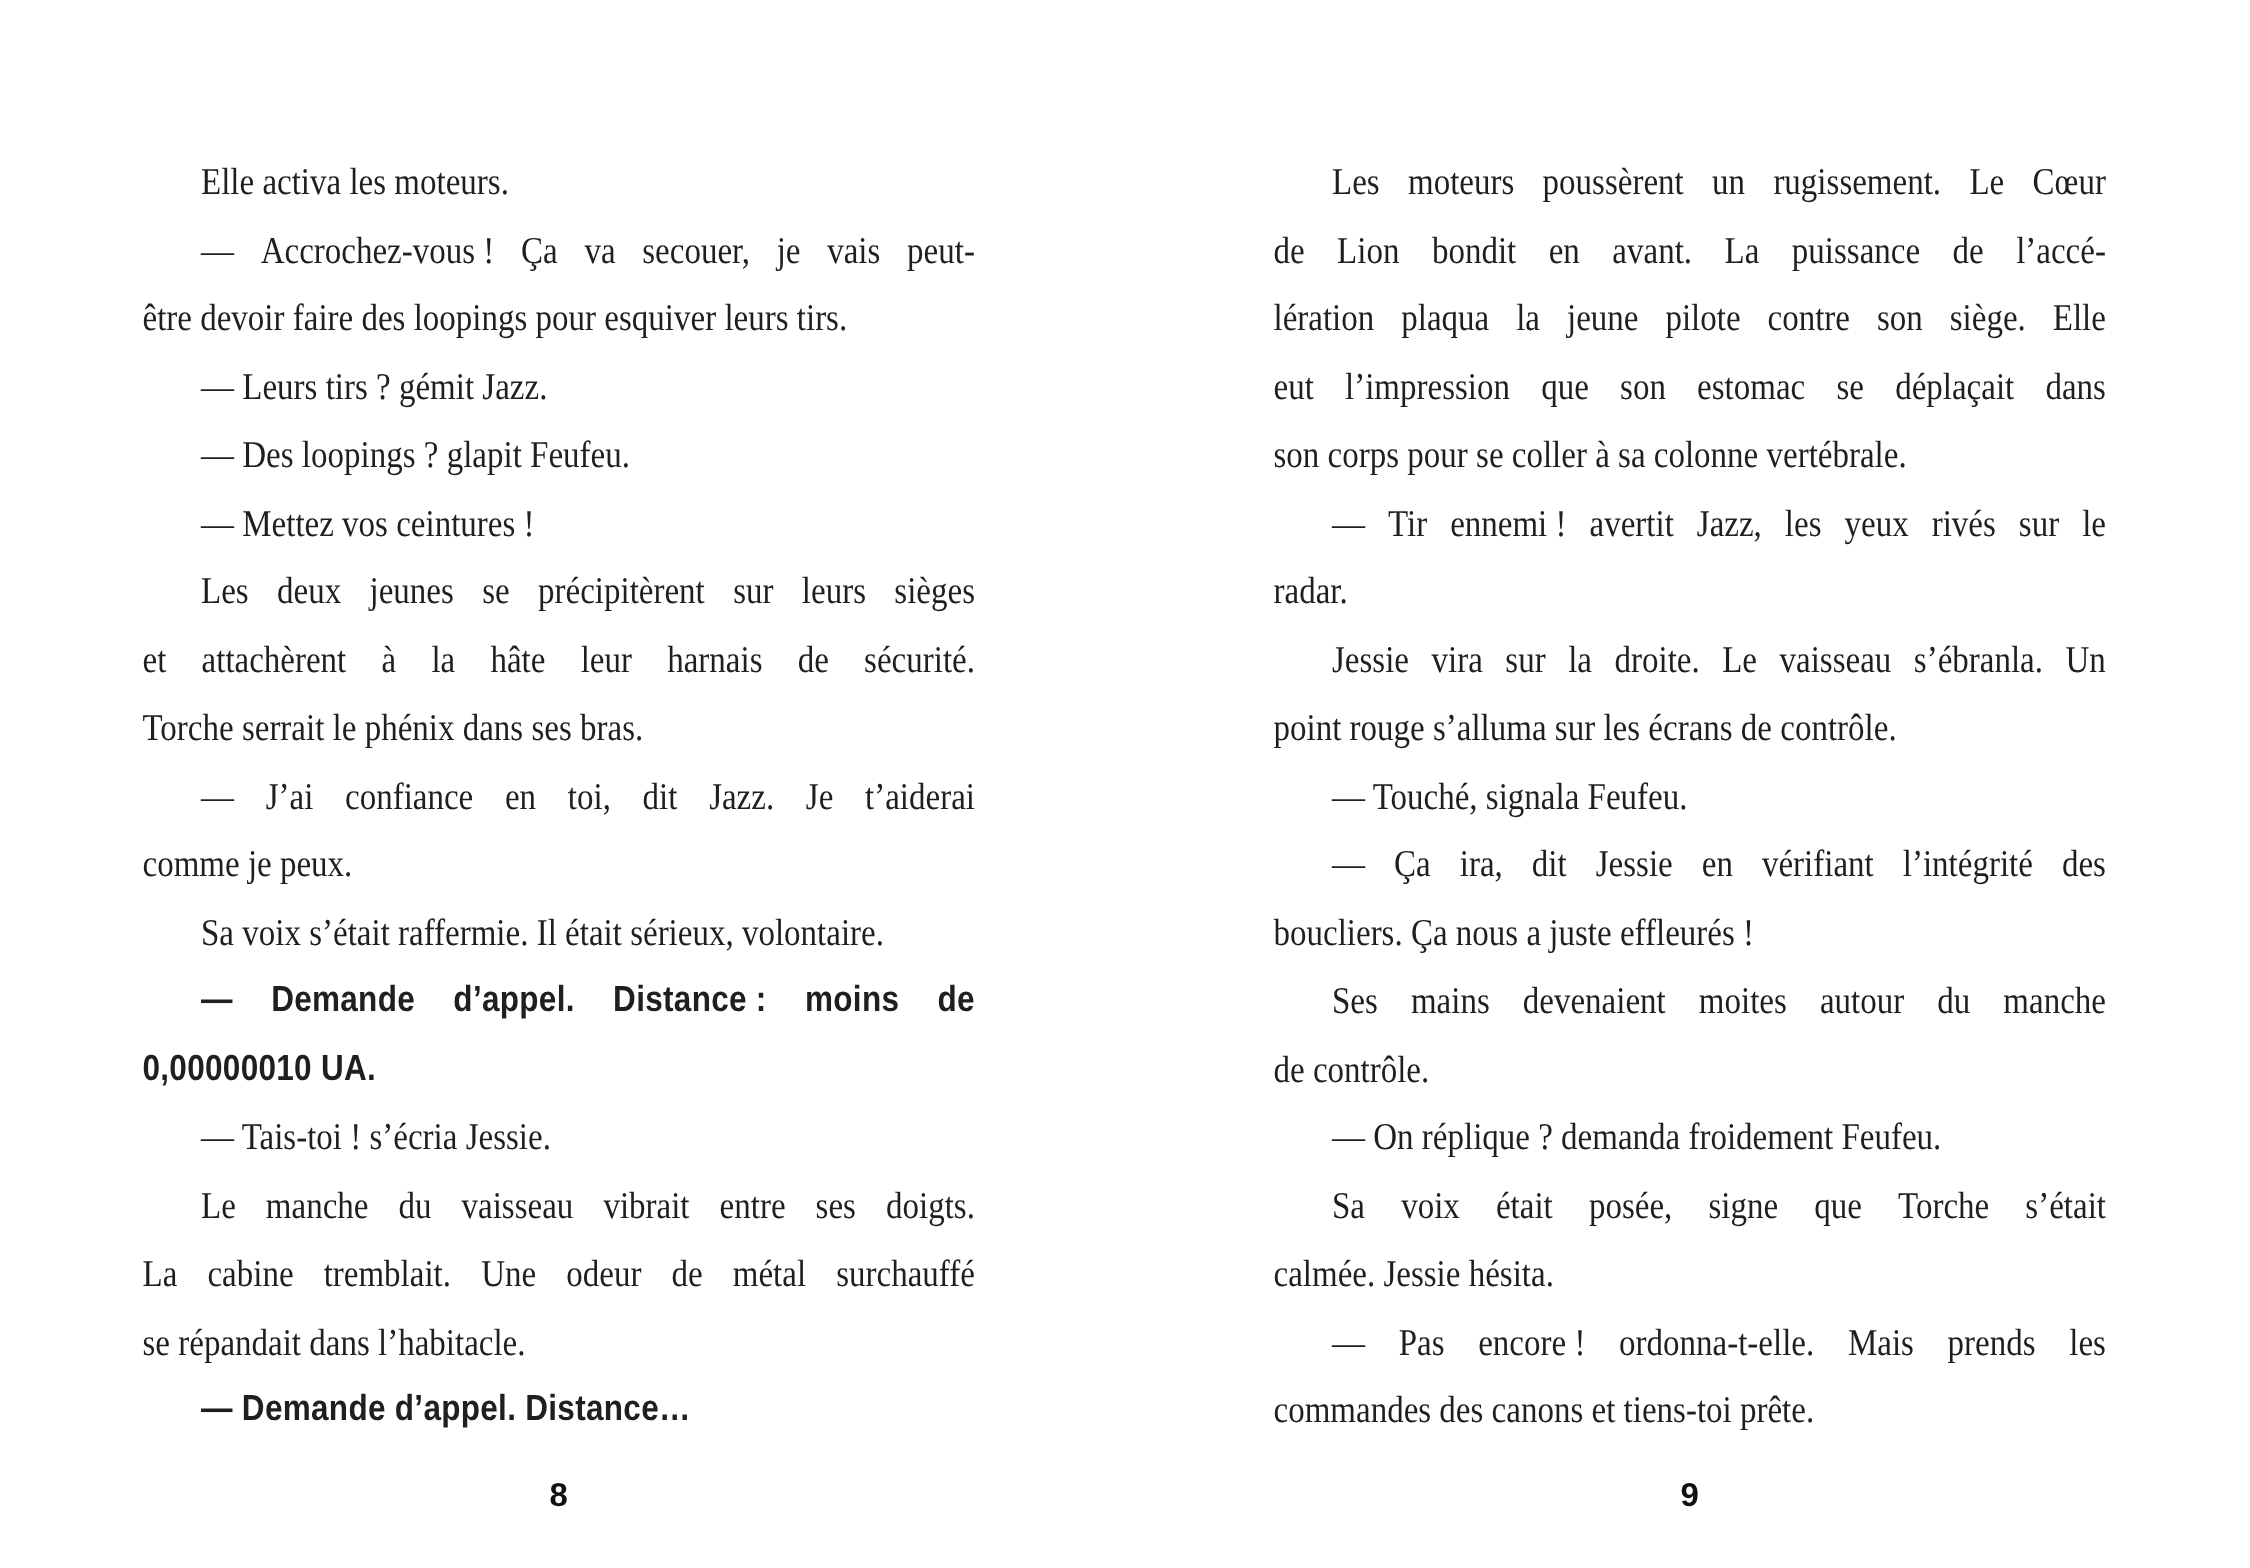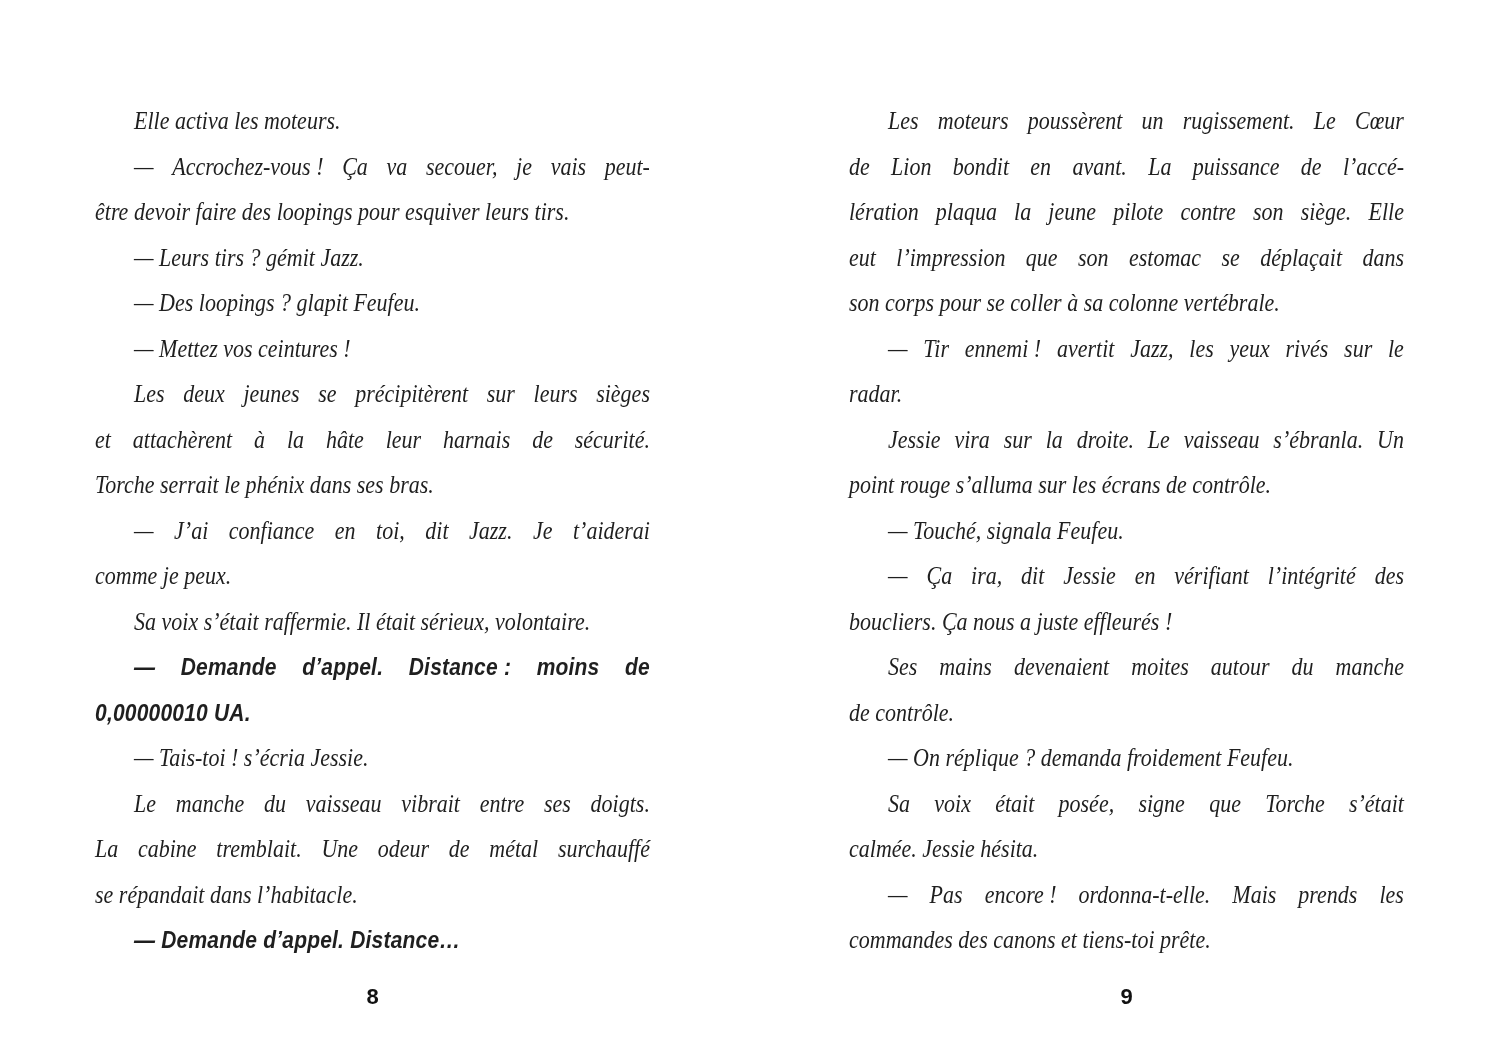--- a/index.html
+++ b/index.html
@@ -27,21 +27,20 @@
     width: 555px;
   }
   .page-left  { left: 95px; }
   .page-right { left: 849px; }
 
   .text-block {
     position: absolute;
     top: 98px;
     left: 0;
     width: 555px;
-    font-style: italic;
   }
   .line {
     box-sizing: border-box;
     width: 555px;
     height: 45.5px;
     line-height: 45.5px;
     font-size: 22px;
     white-space: nowrap;
     transform: scaleY(1.15);
     transform-origin: 0 50%;

